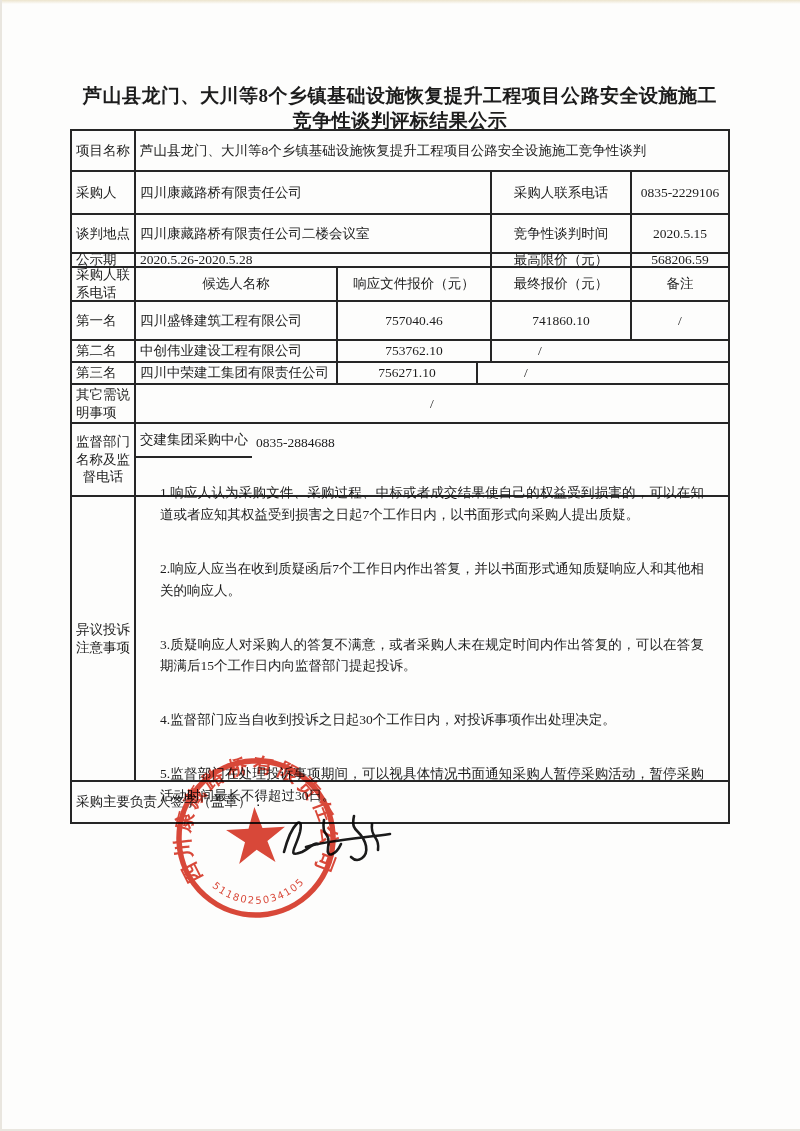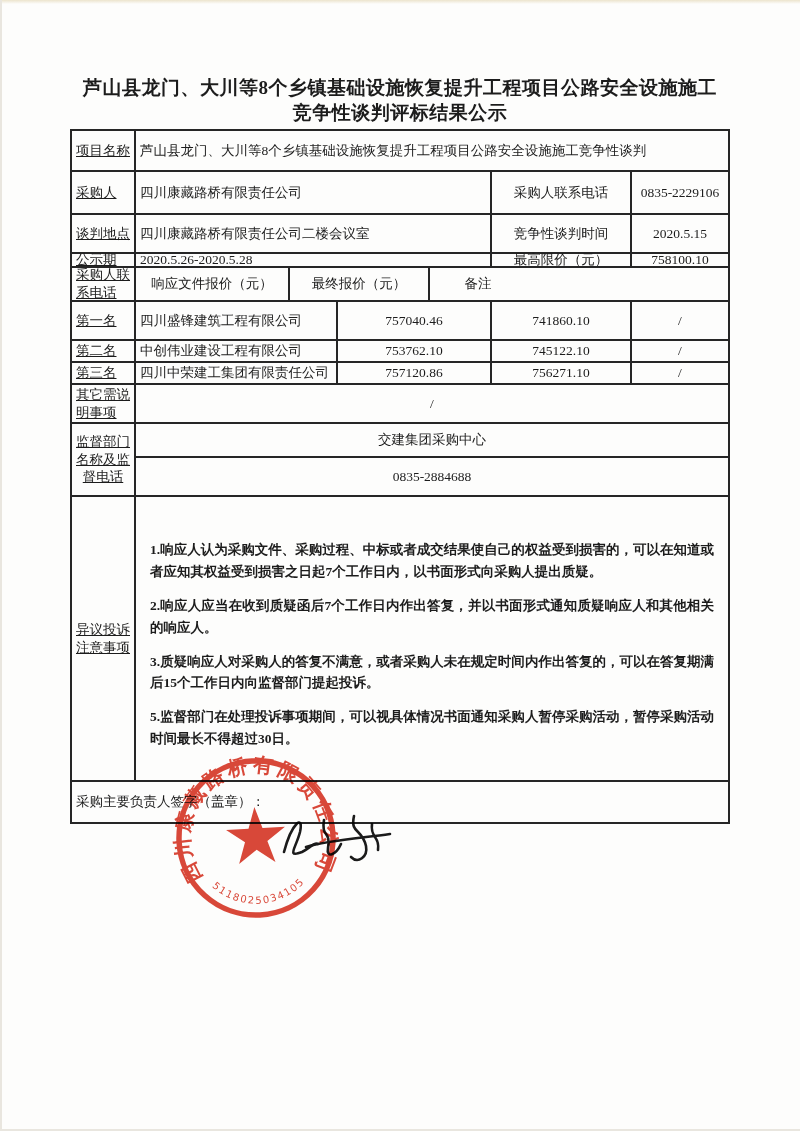--- a/index.html
+++ b/index.html
@@ -7,43 +7,43 @@
     position:relative;width:800px;height:1131px;overflow:hidden;
     background:#fdfdfc;
     font-family:"Liberation Serif","DejaVu Serif",serif;
     color:#1c1c1c;
   }
   .edge-top{position:absolute;top:0;left:0;width:100%;height:4px;
     background:linear-gradient(#ece4cd,#fdfdfc);}
   .edge-left{position:absolute;top:0;left:0;width:2px;height:100%;background:#e9e6df;}
   .edge-bottom{position:absolute;bottom:0;left:0;width:100%;height:2px;background:#e9e6df;}
 
-  .title{position:absolute;top:75px;left:0;width:800px;text-align:center;
+  .title{position:absolute;top:83px;left:0;width:800px;text-align:center;
     font-size:19px;font-weight:bold;line-height:25px;letter-spacing:.5px;}
 
   .tbl{position:absolute;left:70px;top:129px;width:660px;box-sizing:border-box;
     border:2px solid #262626;font-size:13.5px;}
   .r{display:flex;border-bottom:2px solid #262626;box-sizing:border-box;}
   .r:last-child{border-bottom:none;}
   .c{box-sizing:border-box;border-right:2px solid #262626;display:flex;
      align-items:center;padding:2px 4px;line-height:1.3;}
   .c.last{border-right:none;}
-  .lab{flex:0 0 64px;text-decoration:underline;}
+  .lab{flex:0 0 64px;}
   .center{justify-content:center;text-align:center;}
   .h41{height:41px}.h43{height:43px}.h39{height:39px}.h28{height:14px}
   .h34{height:34px}.h38{height:22px}.h73{height:73px}.h285{height:285px}.h40{height:40px}
   .w356{flex:0 0 356px}.w140{flex:0 0 140px}.w96{flex:0 0 96px}
   .w202{flex:0 0 202px}.w154{flex:0 0 154px}
   .grow{flex:1 1 auto}
-  .stack{display:flex;flex-direction:column;flex:1 1 auto;}
+  .stack{display:flex;flex-direction:row;flex:1 1 auto;}
   .substack-top{border-bottom:2px solid #262626;height:34px;}
   .substack-bot{height:37px;text-align:right;}
   .objection-body{flex-direction:column;align-items:stretch;justify-content:center;
      padding:18px 8px 6px 8px;}
-  .objection-body p{margin:6px;line-height:1.62;text-align:justify;font-weight:bold;}
+  .objection-body p{margin:16px;line-height:1.62;text-align:justify;}
 
   .seal{position:absolute;left:156px;top:738px;width:200px;height:200px;
     color:var(--seal-color,#d83a2a);mix-blend-mode:multiply;opacity:.93;
     transform:rotate(-3deg);z-index:5;}
   .signature{position:absolute;left:268px;top:798px;width:136px;height:80px;
     z-index:6;mix-blend-mode:multiply;}
 </style>
 </head>
 <body>
 
@@ -75,50 +75,49 @@
       <div class="c lab">谈判地点</div>
       <div class="c w356">四川康藏路桥有限责任公司二楼会议室</div>
       <div class="c w140 center">竞争性谈判时间</div>
       <div class="c w96 center last">2020.5.15</div>
     </div>
 
     <div class="r h28">
       <div class="c lab">公示期</div>
       <div class="c w356">2020.5.26-2020.5.28</div>
       <div class="c w140 center">最高限价（元）</div>
-      <div class="c w96 center last">758100.10</div>
+      <div class="c w96 center last">568206.59</div>
     </div>
 
     <div class="r h34">
       <div class="c lab">采购人联系电话</div>
+      <div class="c w202 center">候选人名称</div>
       <div class="c w154 center">响应文件报价（元）</div>
       <div class="c w140 center">最终报价（元）</div>
       <div class="c w96 center last">备注</div>
     </div>
 
     <div class="r h39">
       <div class="c lab">第一名</div>
       <div class="c w202">四川盛锋建筑工程有限公司</div>
       <div class="c w154 center">757040.46</div>
       <div class="c w140 center">741860.10</div>
       <div class="c w96 center last">/</div>
     </div>
 
     <div class="r h38">
       <div class="c lab">第二名</div>
       <div class="c w202">中创伟业建设工程有限公司</div>
       <div class="c w154 center">753762.10</div>
-      <div class="c w140 center">745122.10</div>
       <div class="c w96 center last">/</div>
     </div>
 
     <div class="r h38">
       <div class="c lab">第三名</div>
       <div class="c w202">四川中荣建工集团有限责任公司</div>
-      <div class="c w154 center">757120.86</div>
       <div class="c w140 center">756271.10</div>
       <div class="c w96 center last">/</div>
     </div>
 
     <div class="r h39">
       <div class="c lab">其它需说明事项</div>
       <div class="c grow center last">/</div>
     </div>
 
     <div class="r h73">
@@ -128,20 +127,21 @@
         <div class="c last substack-bot center">0835-2884688</div>
       </div>
     </div>
 
     <div class="r h285">
       <div class="c lab center">异议投诉注意事项</div>
       <div class="c grow last objection-body">
         <p>1.响应人认为采购文件、采购过程、中标或者成交结果使自己的权益受到损害的，可以在知道或者应知其权益受到损害之日起7个工作日内，以书面形式向采购人提出质疑。</p>
         <p>2.响应人应当在收到质疑函后7个工作日内作出答复，并以书面形式通知质疑响应人和其他相关的响应人。</p>
         <p>3.质疑响应人对采购人的答复不满意，或者采购人未在规定时间内作出答复的，可以在答复期满后15个工作日内向监督部门提起投诉。</p>
+        <p>4.监督部门应当自收到投诉之日起30个工作日内，对投诉事项作出处理决定。</p>
         <p>5.监督部门在处理投诉事项期间，可以视具体情况书面通知采购人暂停采购活动，暂停采购活动时间最长不得超过30日。</p>
       </div>
     </div>
 
     <div class="r h40">
       <div class="c grow last">采购主要负责人签字（盖章）：</div>
     </div>
   </div>
 
   <svg class="seal" viewBox="-100 -100 200 200">

